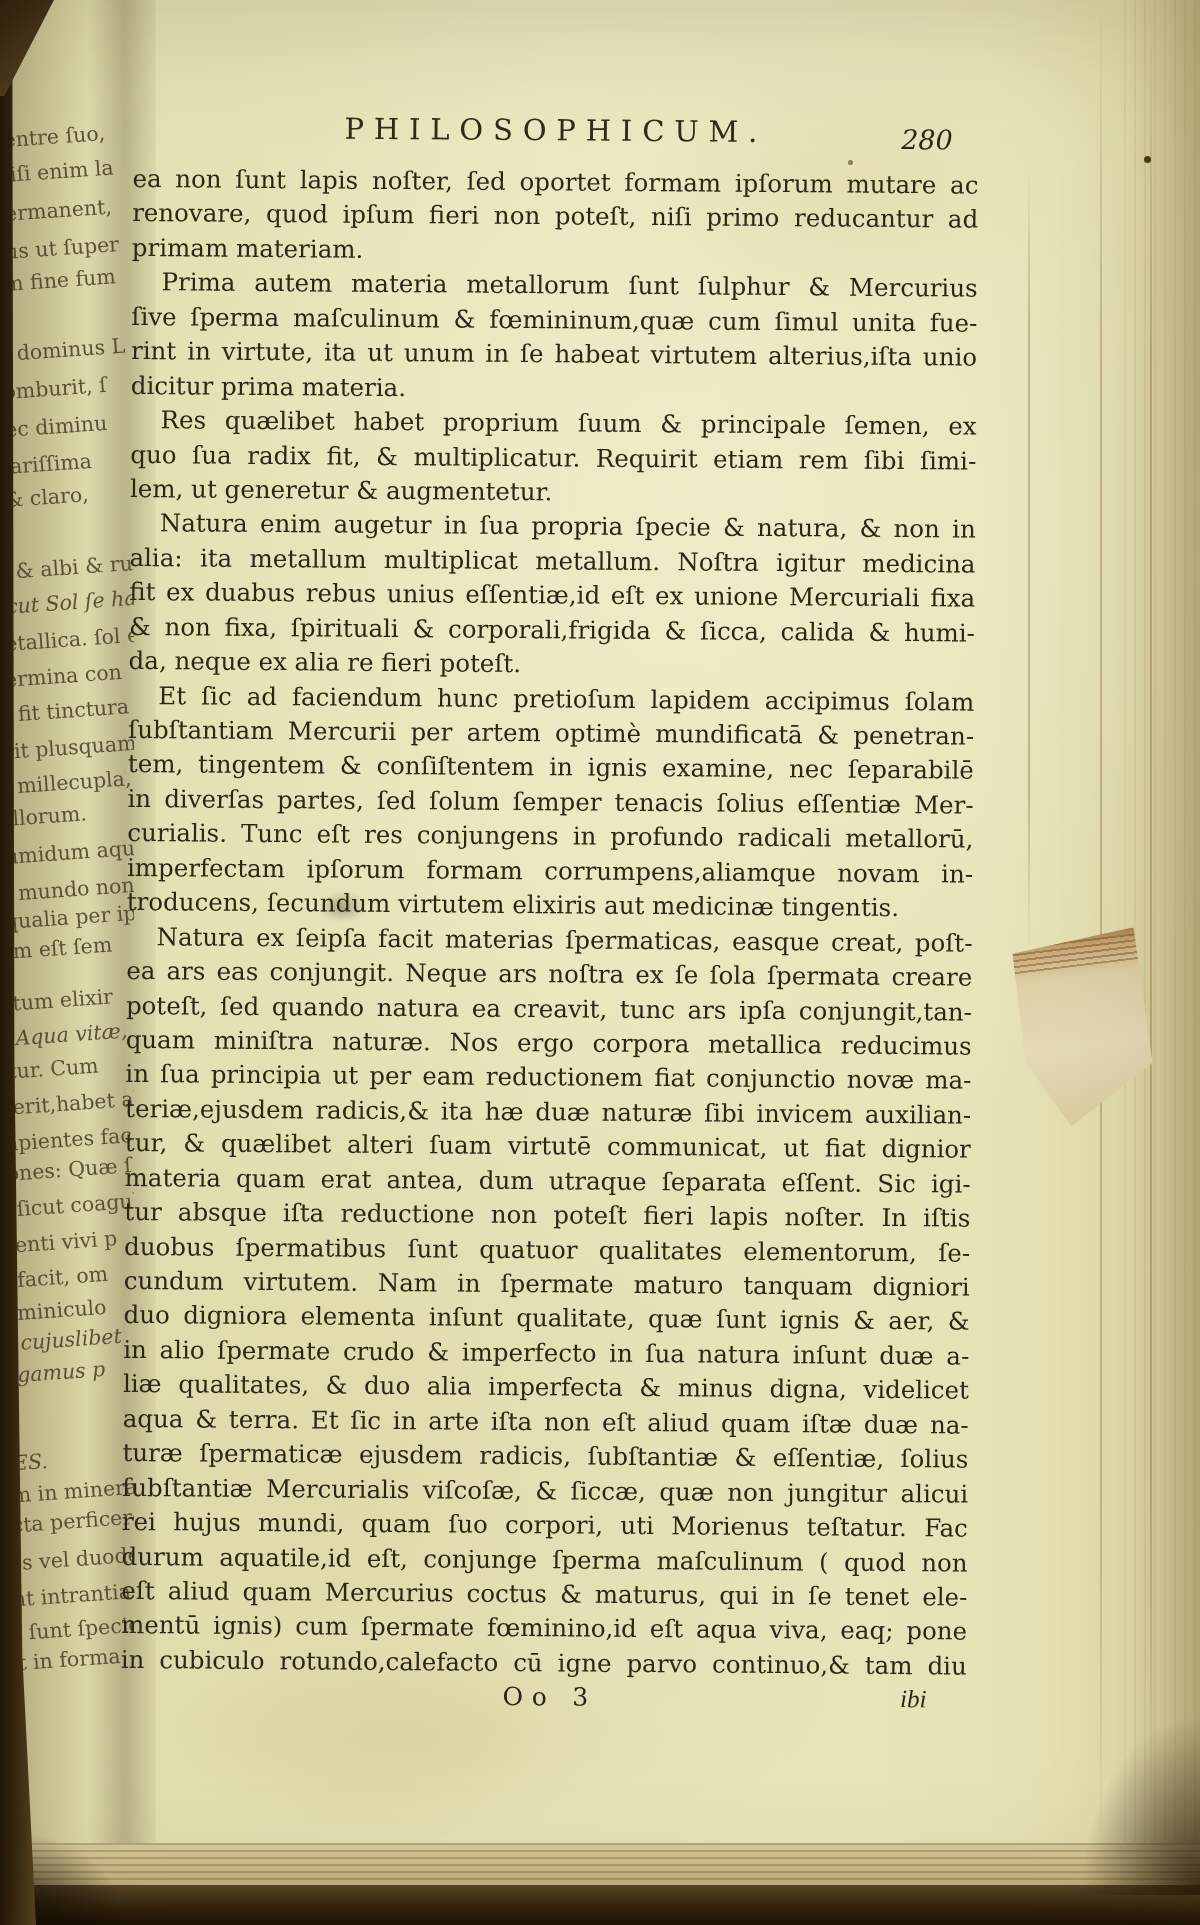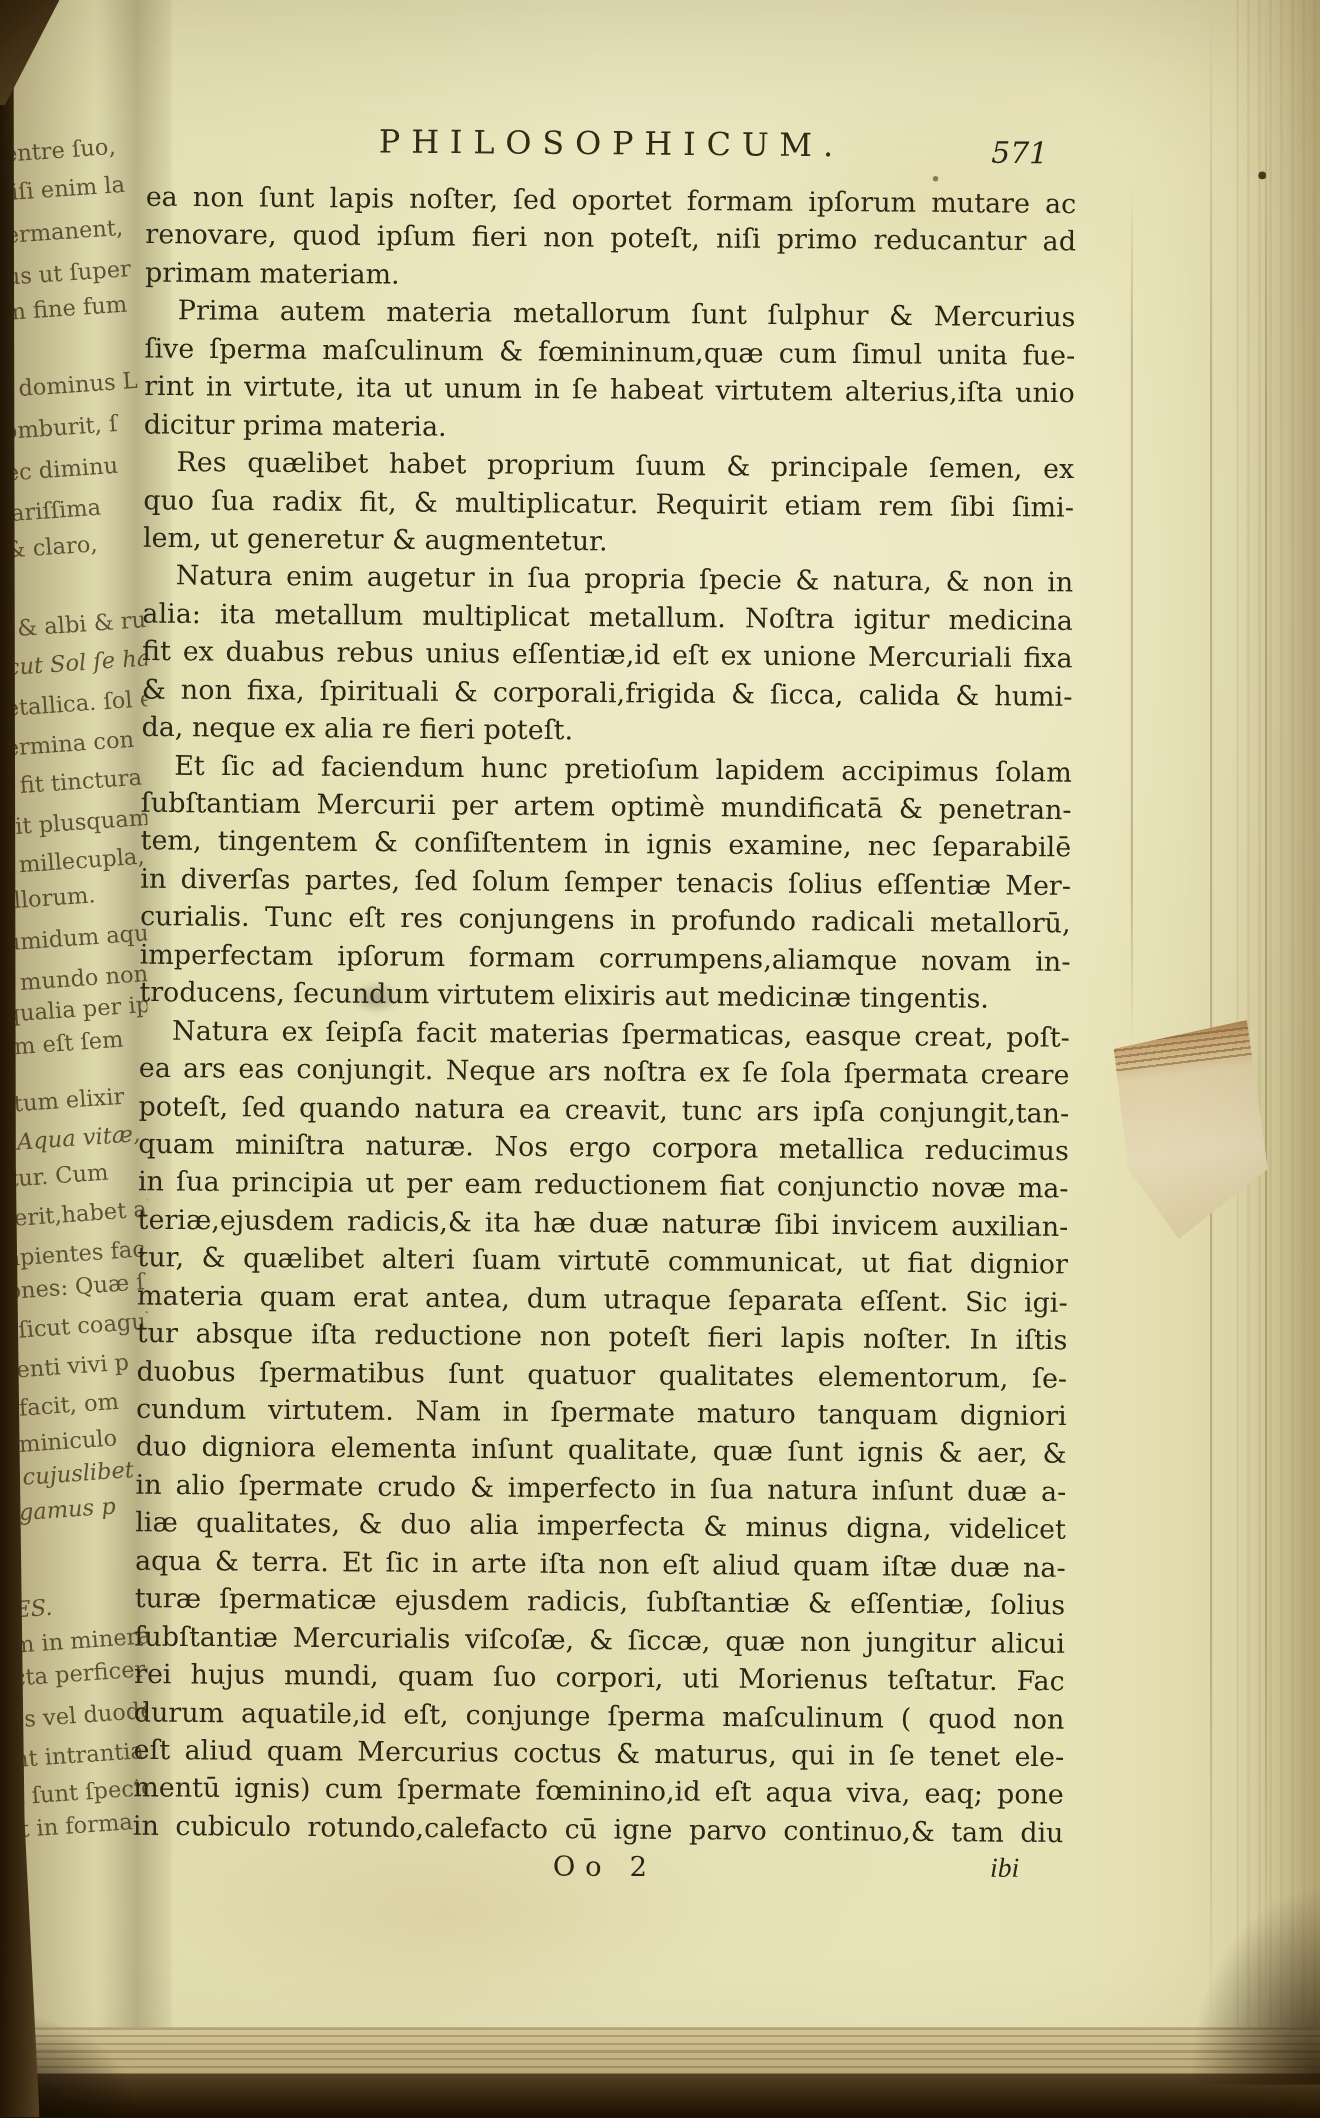--- a/index.html
+++ b/index.html
@@ -157,21 +157,21 @@
   <div class="bottom-pages"></div>
   <div class="bottom-binding"></div>
   <div class="corner-bl"></div>
   <div class="corner-br"></div>
   <div class="left-binding"></div>
   <div class="corner-tl"></div>
 
   <div class="text-block">
     <div class="head">
       <div class="head-title">PHILOSOPHICUM.</div>
-      <div class="head-folio">571</div>
+      <div class="head-folio">280</div>
     </div>
     <div class="body-text">
         <div class="line">ea non ſunt lapis noſter, ſed oportet formam ipſorum mutare ac</div>
         <div class="line">renovare, quod ipſum fieri non poteſt, niſi primo reducantur ad</div>
         <div class="line short">primam materiam.</div>
         <div class="line indent">Prima autem materia metallorum ſunt ſulphur &amp; Mercurius</div>
         <div class="line">ſive ſperma maſculinum &amp; fœmininum,quæ cum ſimul unita fue-</div>
         <div class="line">rint in virtute, ita ut unum in ſe habeat virtutem alterius,iſta unio</div>
         <div class="line short">dicitur prima materia.</div>
         <div class="line indent">Res quælibet habet proprium ſuum &amp; principale ſemen, ex</div>
@@ -206,19 +206,19 @@
         <div class="line">aqua &amp; terra.   Et ſic in arte iſta non eſt aliud quam iſtæ duæ na-</div>
         <div class="line">turæ ſpermaticæ ejusdem radicis, ſubſtantiæ &amp; eſſentiæ, ſolius</div>
         <div class="line">ſubſtantiæ Mercurialis viſcoſæ, &amp; ſiccæ, quæ non jungitur alicui</div>
         <div class="line">rei hujus mundi, quam ſuo corpori, uti Morienus teſtatur.  Fac</div>
         <div class="line">durum aquatile,id eſt, conjunge ſperma maſculinum ( quod non</div>
         <div class="line">eſt aliud quam Mercurius coctus &amp; maturus, qui in ſe tenet ele-</div>
         <div class="line">mentū ignis) cum ſpermate fœminino,id eſt aqua viva, eaq; pone</div>
         <div class="line">in cubiculo rotundo,calefacto cū igne parvo continuo,&amp; tam diu</div>
       </div>
     <div class="sig-row">
-      <span class="signature">Oo 2</span>
+      <span class="signature">Oo 3</span>
       <span class="catchword">ibi</span>
     </div>
   </div>
 
   <div class="vignette"></div>
 </div>
 
 </body></html>

